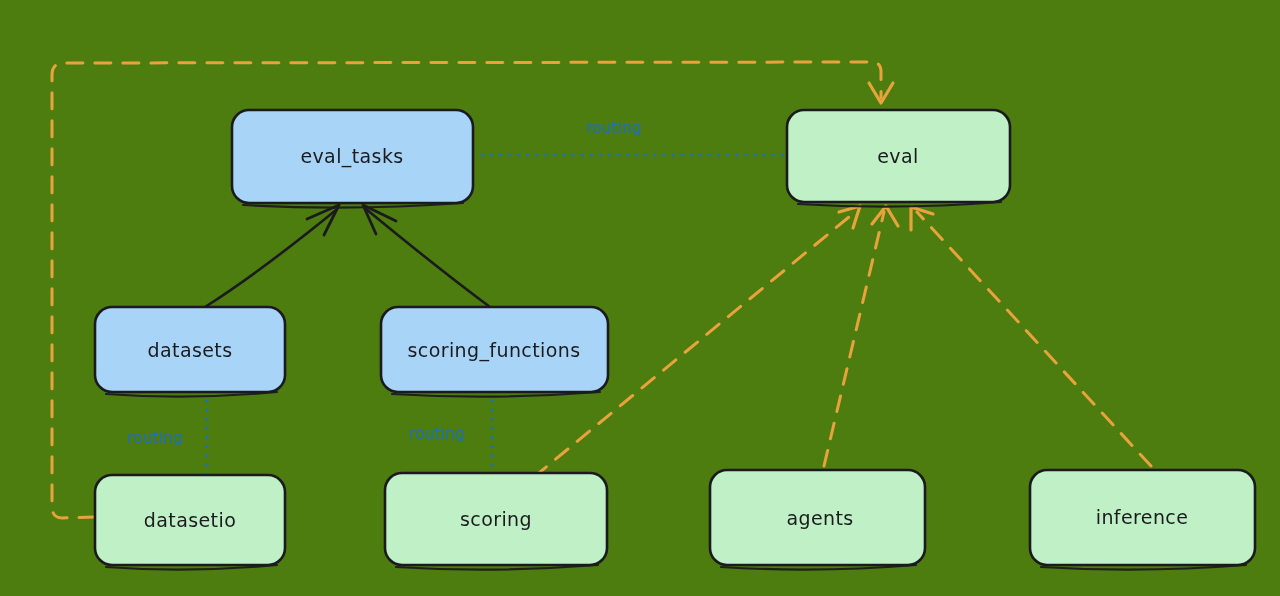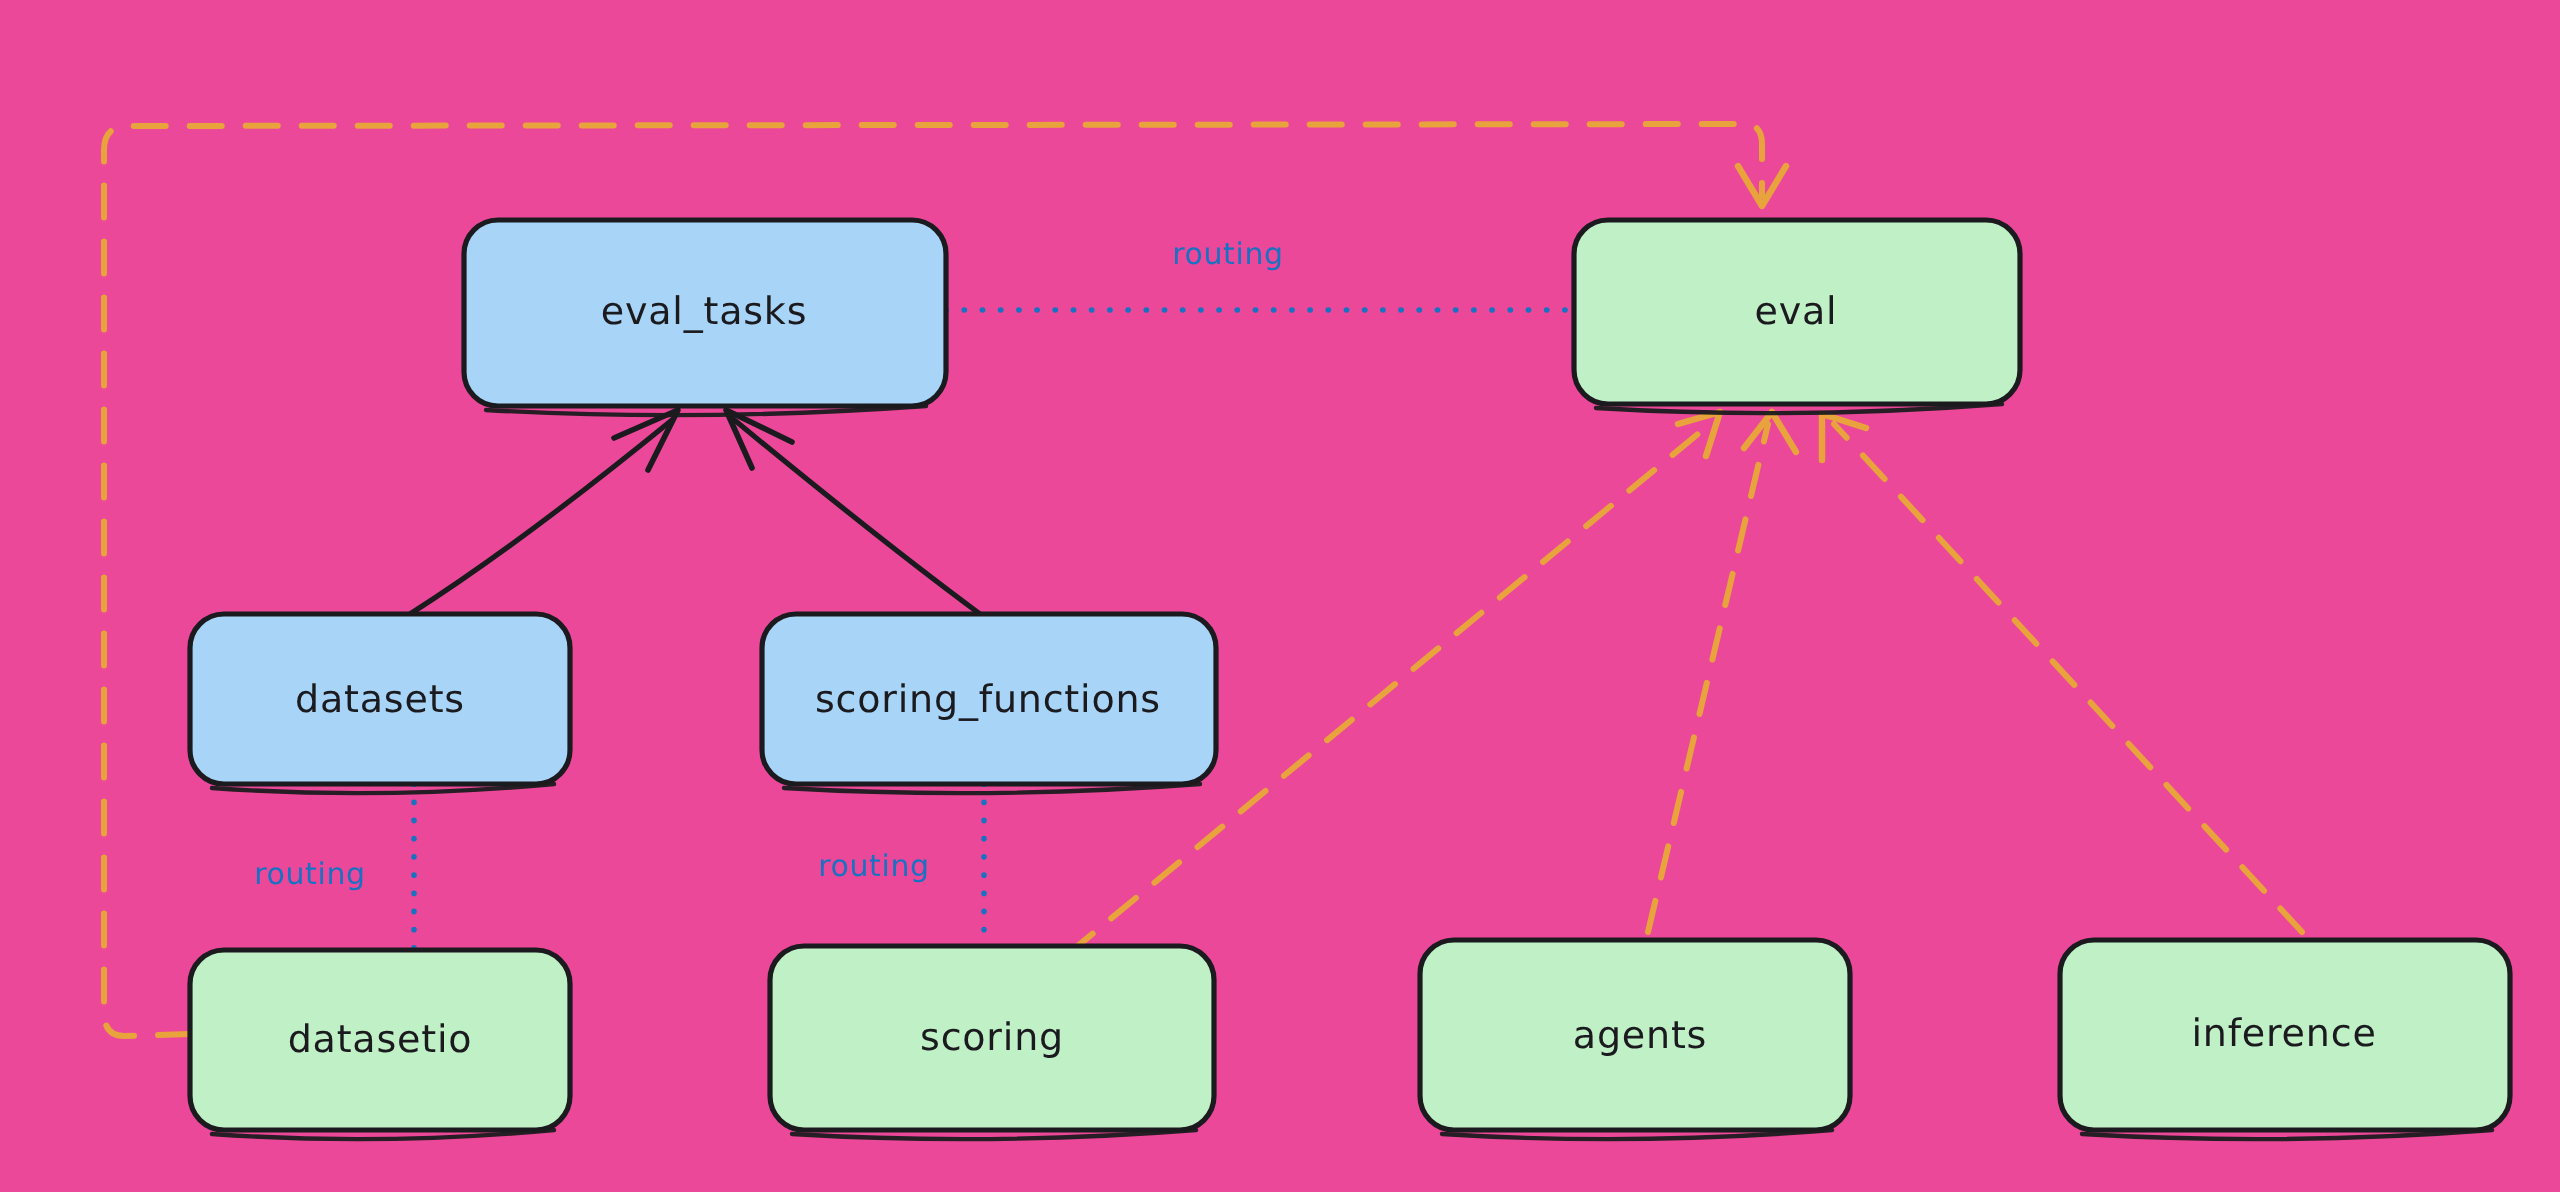--- a/index.html
+++ b/index.html
@@ -7,21 +7,21 @@
     padding: 0;
     background: #ffffff;
   }
   body {
     font-family: "DejaVu Sans", sans-serif;
   }
   #canvas {
     position: relative;
     width: 1280px;
     height: 596px;
-    background: #ec4899;
+    background: #4d7c0f;
     overflow: hidden;
   }
   svg.layer {
     position: absolute;
     left: 0;
     top: 0;
     width: 1280px;
     height: 596px;
   }
   .node-label {

